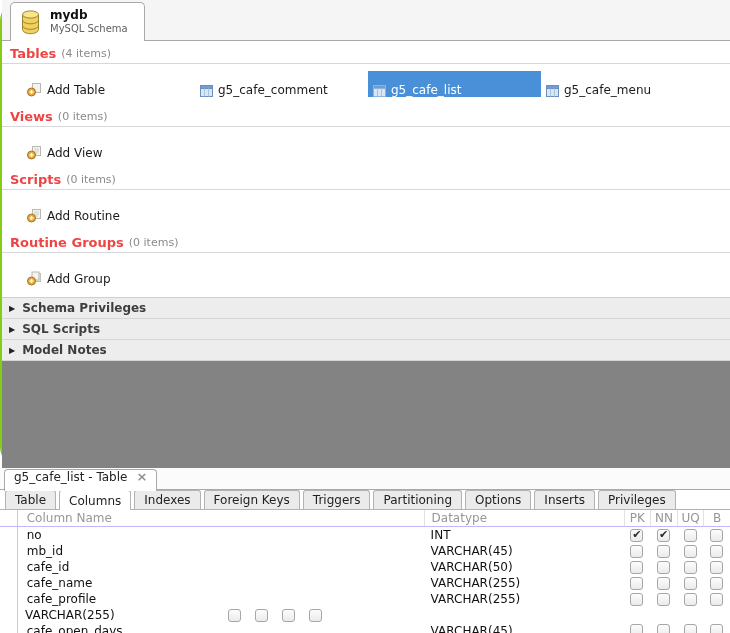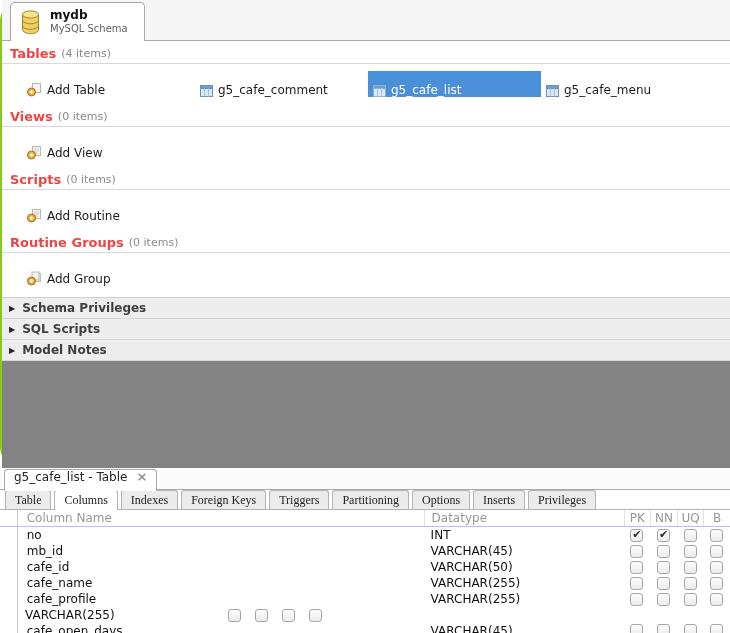--- a/index.html
+++ b/index.html
@@ -51,21 +51,21 @@
     border-radius:4px 4px 0 0; display:flex; gap:9px;
     padding:0 9px; font-size:12px; color:#222; }
   .bp-tab .close { font-size:13px; font-weight:bold; color:#8f8f8f; line-height:1;
     cursor:default; }
 
   .bp-tabbar2 { height:20px; border-bottom:1px solid #b3b3b3; background:#ffffff;
     display:flex; align-items:flex-end; padding-left:5px; }
   .etab { height:19px; display:flex; align-items:center; padding:0 9px;
     font-size:12px; color:#222; background:#ebebeb;
     border:1px solid #b3b3b3; border-bottom:none;
-    border-radius:3px 3px 0 0; margin-right:3px; cursor:default;font-family:Liberation Serif, serif; }
+    border-radius:3px 3px 0 0; margin-right:3px; cursor:default; }
   .etab.active { background:#ffffff; height:20px; margin-bottom:-1px; z-index:1; }
 
   
   .grid { background:#fff; }
   .grow { display:flex; align-items:center; height:16px; }
   .grow.h { height:17px; border-bottom:1px solid #c4b5fd; color:#979797; }
   .gc-gutter { width:18px; align-self:stretch; border-right:1px solid #cccccc; }
   .gc-name { width:412px; padding-left:9px; }
   .gc-type { width:203px; padding-left:7px; }
   .gc-cb { width:27px; display:flex; justify-content:center; align-self:stretch;

